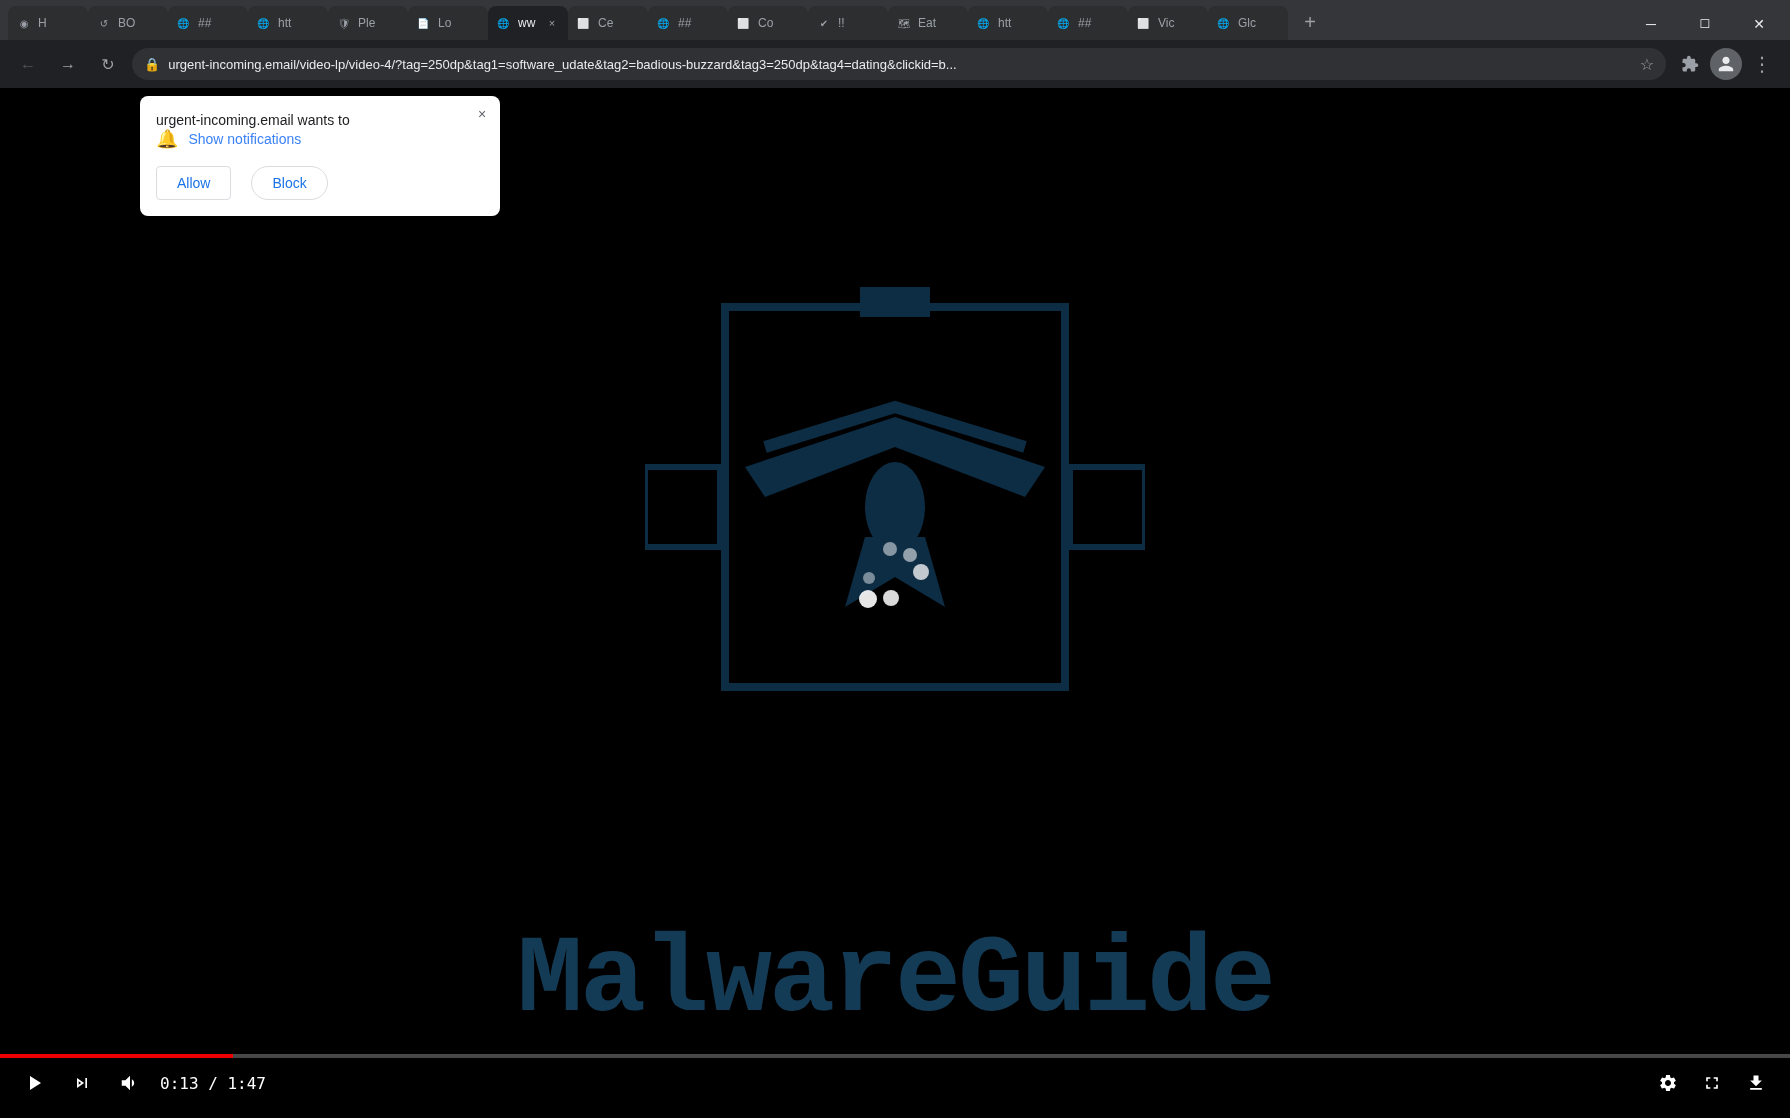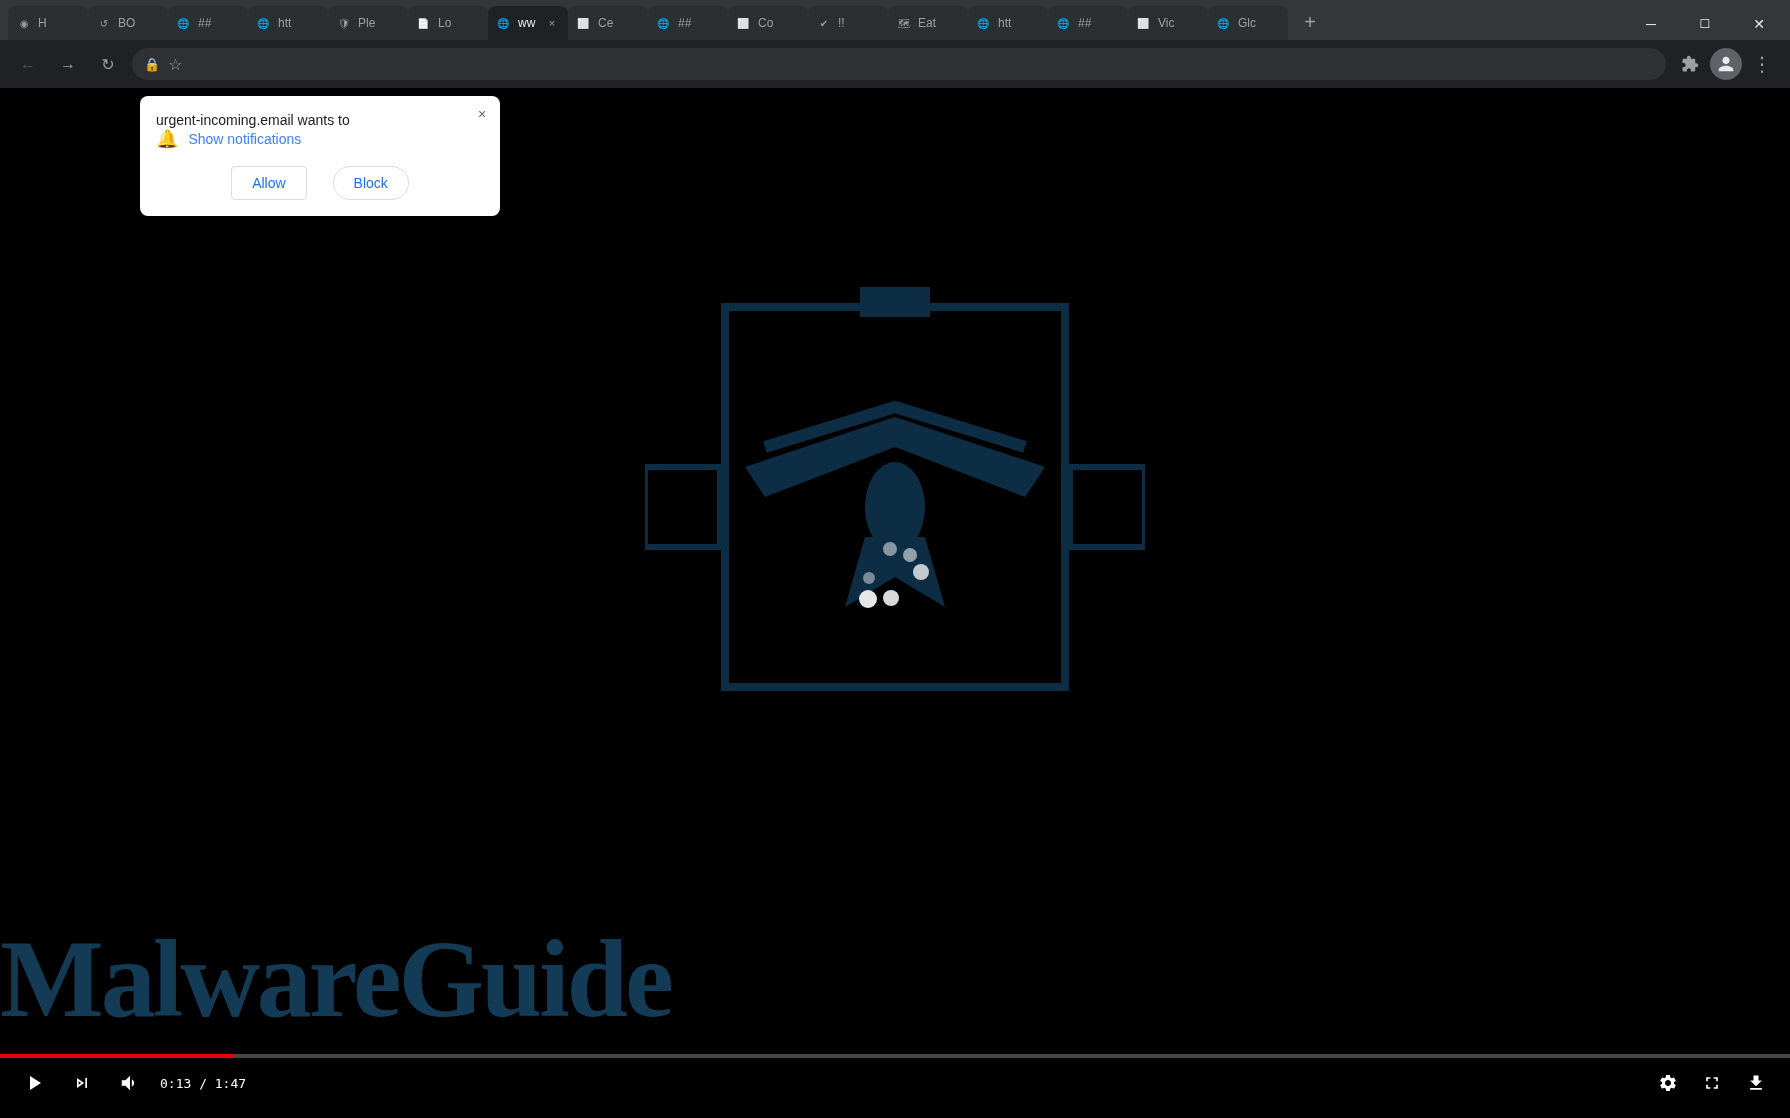--- a/index.html
+++ b/index.html
@@ -44,31 +44,31 @@
     
     .loading-dots { position: absolute; top: 50%; left: 50%; transform: translate(-50%, -50%); }
 
     
     .notification-popup { position: absolute; top: 8px; left: 140px; width: 360px; background: #fff; border-radius: 8px; box-shadow: 0 4px 24px rgba(0,0,0,0.3); padding: 16px 16px 16px 16px; z-index: 100; }
     .popup-close { position: absolute; top: 8px; right: 8px; width: 20px; height: 20px; background: transparent; border: none; cursor: pointer; color: #5f6368; font-size: 14px; display: flex; align-items: center; justify-content: center; }
     .popup-title { font-size: 14px; color: #202124; font-weight: 400; }
     .popup-permission { display: flex; align-items: center; gap: 10px; margin-bottom: 16px; }
     .popup-bell { color: #5f6368; font-size: 18px; }
     .popup-permission-text { font-size: 14px; color: #3b82f6; }
-    .popup-actions { display: flex; gap: 26px; justify-content: center; }
+    .popup-actions { display: flex; gap: 20px; justify-content: flex-start; }
     .popup-btn { padding: 8px 20px; border-radius: 4px; font-size: 14px; cursor: pointer; font-weight: 500; border: 1px solid #dadce0; background: #fff; color: #1a73e8; }
     .popup-btn.allow { background: #fff; color: #1a73e8; }
     .popup-btn.block { background: #fff; color: #1a73e8; border-radius: 17px; }
 
     
     .video-controls { position: absolute; bottom: 0; left: 0; right: 0; height: 70px; background: linear-gradient(transparent, rgba(0,0,0,0.7)); display: flex; align-items: center; padding: 0 16px; gap: 12px; }
     .progress-bar-container { position: absolute; bottom: 60px; left: 0; right: 0; height: 4px; background: rgba(255,255,255,0.3); cursor: pointer; }
     .progress-bar-fill { height: 100%; width: 13%; background: #f00; }
     .ctrl-btn { background: transparent; border: none; cursor: pointer; color: #fff; font-size: 20px; display: flex; align-items: center; justify-content: center; width: 36px; height: 36px; }
-    .time-display { color: #fff; font-size: 13px; font-family: monospace; }
+    .time-display { color: #fff; font-size: 16px; font-family: monospace; }
     .ctrl-spacer { flex: 1; }
     .ctrl-right { display: flex; align-items: center; gap: 8px; }
   </style>
 </head>
 <body>
 
 <div class="browser-frame">
 
   <div class="tabs-bar">
 
@@ -147,20 +147,21 @@
     </div>
   </div>
 
   <div class="toolbar">
     <button class="nav-btn disabled">←</button>
     <button class="nav-btn">→</button>
     <button class="nav-btn">↻</button>
 
     <div class="address-bar">
       <span class="address-bar-lock">🔒</span>
+      <span class="address-bar-url">urgent-incoming.email/video-lp/video-4/?tag=250dp&amp;tag1=software_udate&amp;tag2=badious-buzzard&amp;tag3=250dp&amp;tag4=dating&amp;clickid=b...</span>
       <span class="address-bar-star">☆</span>
     </div>
 
     <div class="toolbar-actions">
       <button class="toolbar-icon-btn">
         <svg width="18" height="18" viewBox="0 0 24 24" fill="#9aa0a6">
           <path d="M20.5 11H19V7c0-1.1-.9-2-2-2h-4V3.5C13 2.12 11.88 1 10.5 1S8 2.12 8 3.5V5H4c-1.1 0-1.99.9-1.99 2v3.8H3.5c1.49 0 2.7 1.21 2.7 2.7s-1.21 2.7-2.7 2.7H2V20c0 1.1.9 2 2 2h3.8v-1.5c0-1.49 1.21-2.7 2.7-2.7s2.7 1.21 2.7 2.7V22H17c1.1 0 2-.9 2-2v-4h1.5c1.38 0 2.5-1.12 2.5-2.5S21.88 11 20.5 11z"></path>
         </svg>
       </button>
       <div class="profile-btn">
@@ -197,21 +198,21 @@
 
       <div class="loading-dots" style="position:absolute; top:48%; left:50%; transform:translate(-50%,-50%); width:80px; height:80px;">
         <div style="position:absolute; width:14px; height:14px; border-radius:50%; background:rgba(255,255,255,0.5); top:0; left:28px;"></div>
         <div style="position:absolute; width:14px; height:14px; border-radius:50%; background:rgba(255,255,255,0.55); top:6px; left:48px;"></div>
         <div style="position:absolute; width:16px; height:16px; border-radius:50%; background:rgba(255,255,255,0.75); top:22px; left:58px;"></div>
         <div style="position:absolute; width:12px; height:12px; border-radius:50%; background:rgba(255,255,255,0.45); top:30px; left:8px;"></div>
         <div style="position:absolute; width:18px; height:18px; border-radius:50%; background:rgba(255,255,255,0.9); top:48px; left:4px;"></div>
         <div style="position:absolute; width:16px; height:16px; border-radius:50%; background:rgba(255,255,255,0.85); top:48px; left:28px;"></div>
       </div>
 
-      <div class="malware-text" style="font-size:110px; position:absolute; bottom:75px; left:0; right:0; text-align:left; color:#1a4a6b; font-weight:900; font-family:Liberation Serif, serif; letter-spacing:-3px;">MalwareGuide</div>
+      <div class="malware-text" style="font-size:110px; position:absolute; bottom:75px; left:0; right:0; text-align:center; color:#1a4a6b; font-weight:900; font-family:Liberation Mono, monospace; letter-spacing:-3px;">MalwareGuide</div>
     </div>
 
     <div class="notification-popup">
       <button class="popup-close">×</button>
       <div class="popup-title">urgent-incoming.email wants to</div>
       <div class="popup-permission">
         <span class="popup-bell">🔔</span>
         <span class="popup-permission-text">Show notifications</span>
       </div>
       <div class="popup-actions">

